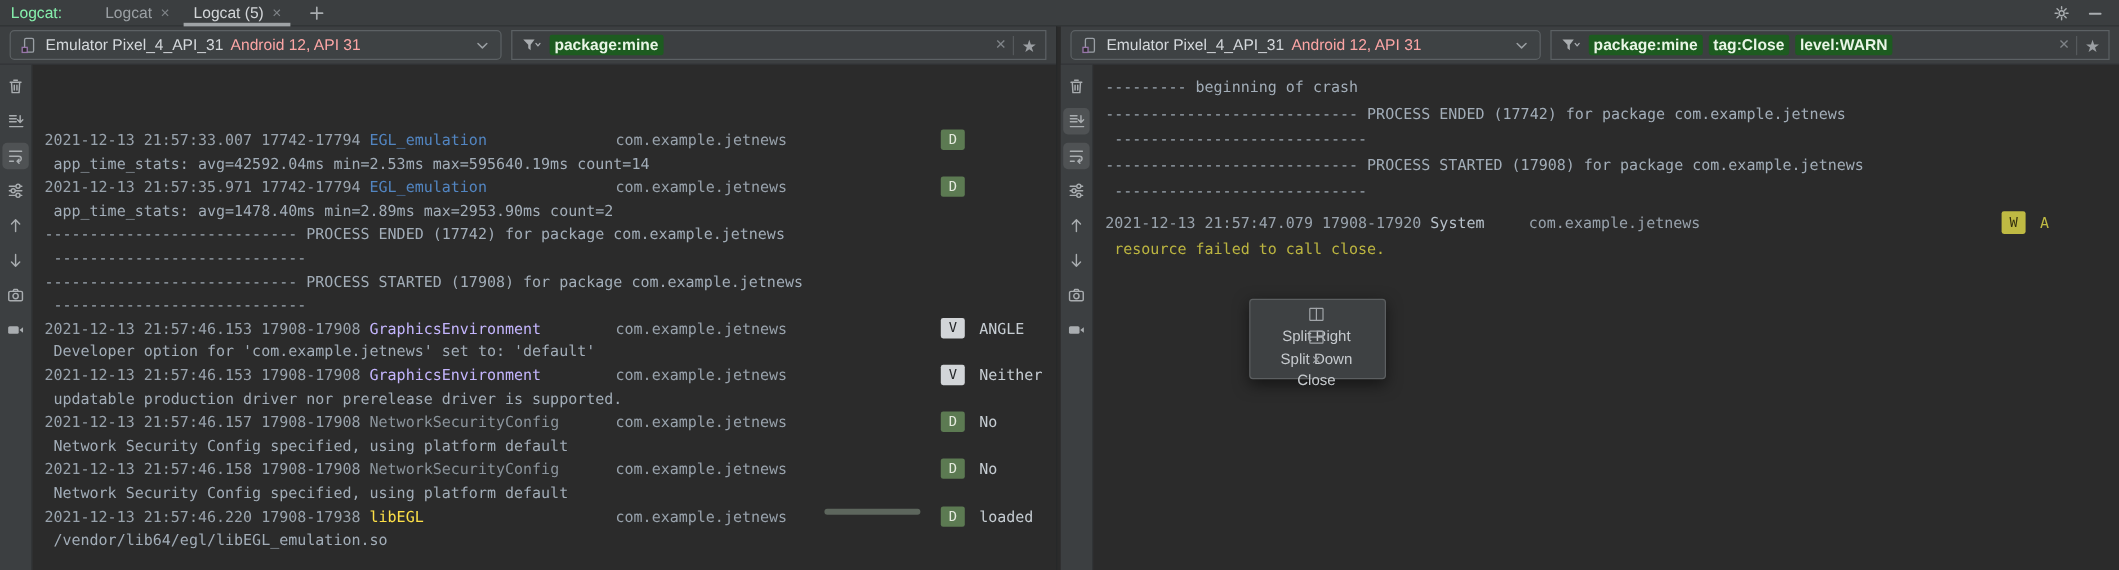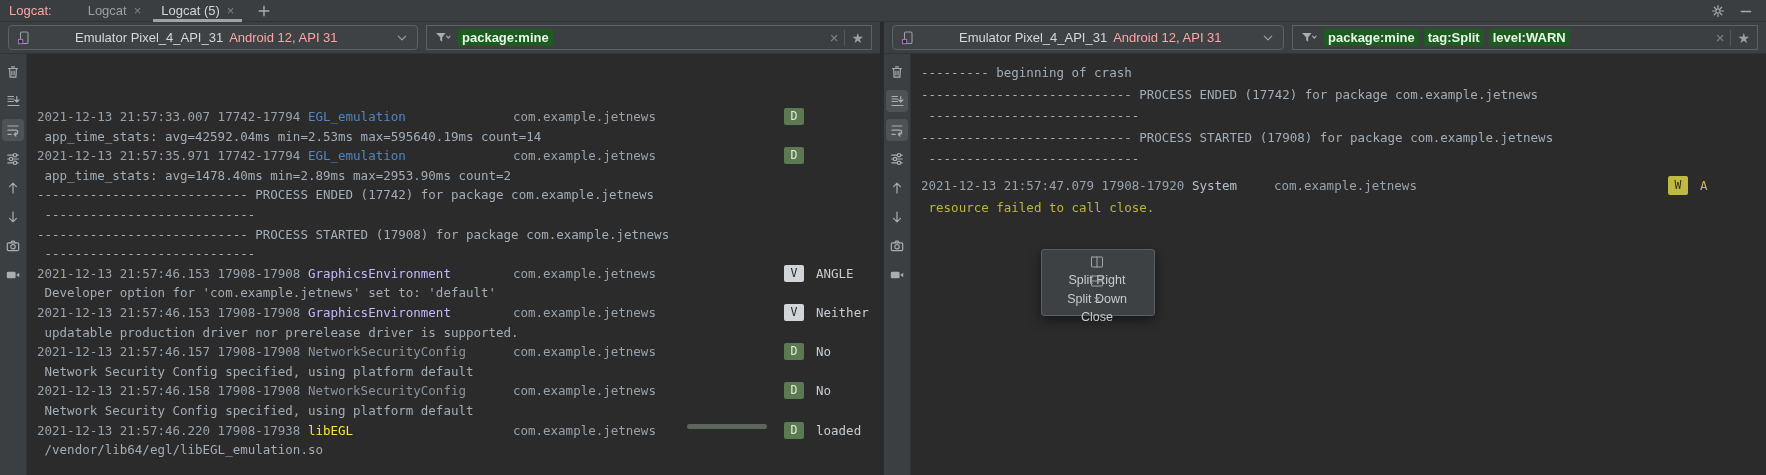--- a/index.html
+++ b/index.html
@@ -4,21 +4,21 @@
 <style>
   * { margin:0; padding:0; box-sizing:border-box; }
   html,body { background:#2b2b2b; }
   .app{
     position:relative; width:1766px; height:475px; overflow:hidden;
     background:#3c3f41; font-family:"Liberation Sans", sans-serif; color:#bcc0c4;
   }
   
   .titlebar{ height:22px; display:flex; align-items:center; background:#3b3e40;
     border-bottom:1px solid #303335; padding-left:9px; }
-  .tw-label{ font-size:13px; color:#fca5a5; }
+  .tw-label{ font-size:13px; color:#86efac; }
   .tabs{ display:flex; margin-left:26px; height:22px; }
   .tab{ position:relative; display:flex; align-items:center; gap:7px; padding:0 10px;
     font-size:13px; color:#9ba0a4; cursor:default; }
   .tab.active{ color:#d3d6d9; }
   .tab.active::after{ content:""; position:absolute; left:2px; right:2px; bottom:0;
     height:3px; background:#9fa3a6; }
   .tab-close{ font-size:13px; color:#7f8488; line-height:1; }
   .newtab{ background:none; border:none; color:#a9adb0; margin-left:12px; height:22px;
     display:flex; align-items:center; cursor:default; }
   .win-controls{ margin-left:auto; display:flex; align-items:center; gap:12px; padding-right:12px; }
@@ -27,21 +27,21 @@
   .main{ display:flex; height:453px; }
   .panel{ display:flex; flex-direction:column; }
   .panel-0{ width:880px; }
   .splitter{ width:4px; background:#2b2b2b; border-left:1px solid #262829; }
   .panel-1{ flex:1; }
   
   .toolbar-row{ height:31px; display:flex; align-items:center; gap:8px; padding:0 8px; }
   .combo{ height:25px; display:flex; align-items:center; gap:6px; padding:0 7px;
     border:1px solid #5c6164; border-radius:4px; background:#3e4244; }
   .panel-0 .combo{ width:410px; } .panel-1 .combo{ width:392px; }
-  .dev-name{ font-size:13px; color:#d4d8dc; white-space:nowrap;margin-left:37px; }
+  .dev-name{ font-size:13px; color:#d4d8dc; white-space:nowrap; }
   .dev-spec{ font-size:13px; color:#fca5a5; white-space:nowrap; }
   .combo .chevron{ margin-left:auto; color:#9ba0a4; display:flex; }
   .combo .icon{ display:flex; align-items:center; }
   .filterbox{ flex:1; height:25px; display:flex; align-items:center; gap:6px; padding:0 7px;
     border:1px solid #5c6164; border-radius:0; background:#3c3f41; }
   .filterbox .icon{ display:flex; align-items:center; color:#a9adb0; }
   .tokens{ display:flex; gap:5px; }
   .token{ font-size:13px; font-weight:bold; color:#e9f5e6; background:#1d5b20;
     padding:1px 4px; border-radius:2px; white-space:nowrap; }
   .filter-right{ margin-left:auto; display:flex; align-items:center; gap:6px; }
@@ -235,21 +235,21 @@
         </div>
         <div class="filterbox">
           <span class="icon">
               <svg width="18" height="16" viewBox="0 0 18 16" fill="none" stroke="currentColor" stroke-width="1.1" stroke-linecap="round" stroke-linejoin="round">
                 <path d="M2 3h9.5L8.2 7.2v4.6l-2-1.5V7.2L2 3z" fill="currentColor" stroke="none"></path>
                 <path d="M12.6 6.2l1.7 2 1.7-2"></path>
               </svg>
             </span>
           <span class="tokens">
               <span class="token">package:mine</span>
-              <span class="token">tag:Split</span>
+              <span class="token">tag:Close</span>
               <span class="token">level:WARN</span>
             </span>
           <span class="filter-right">
             <span class="icon clear">×</span>
             <span class="vsep"></span>
             <span class="icon star">★</span>
           </span>
         </div>
       </div>
       <div class="panel-body">

